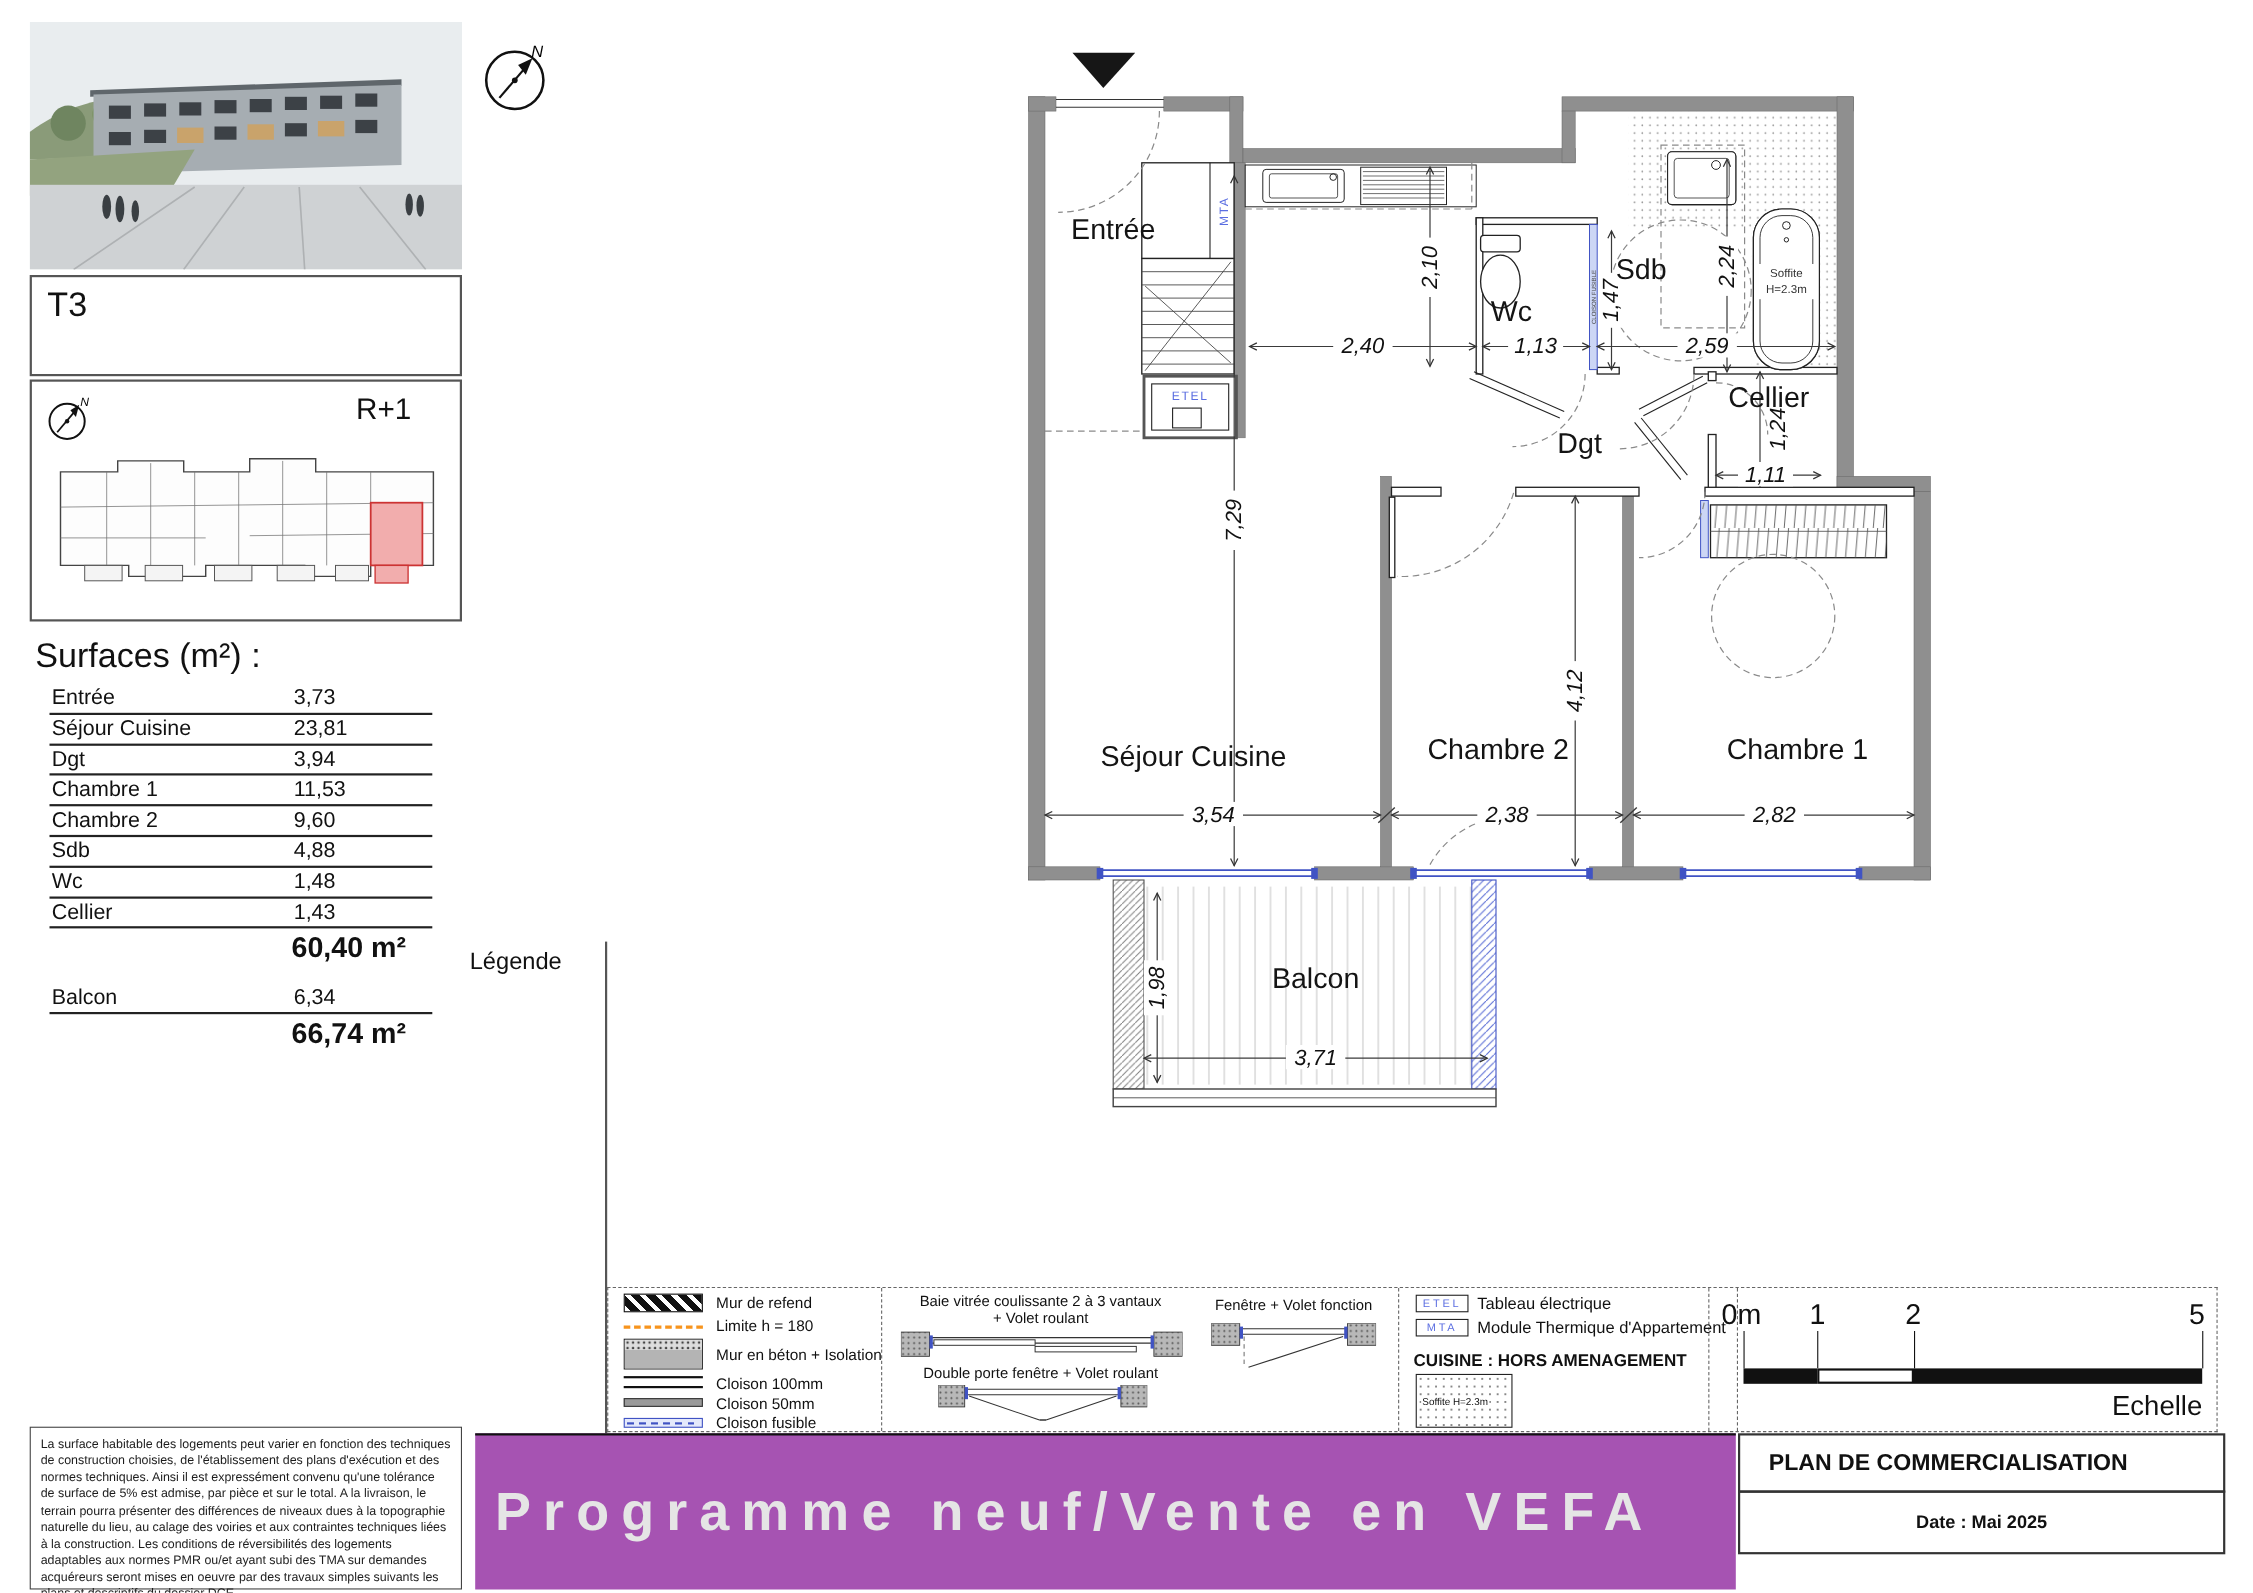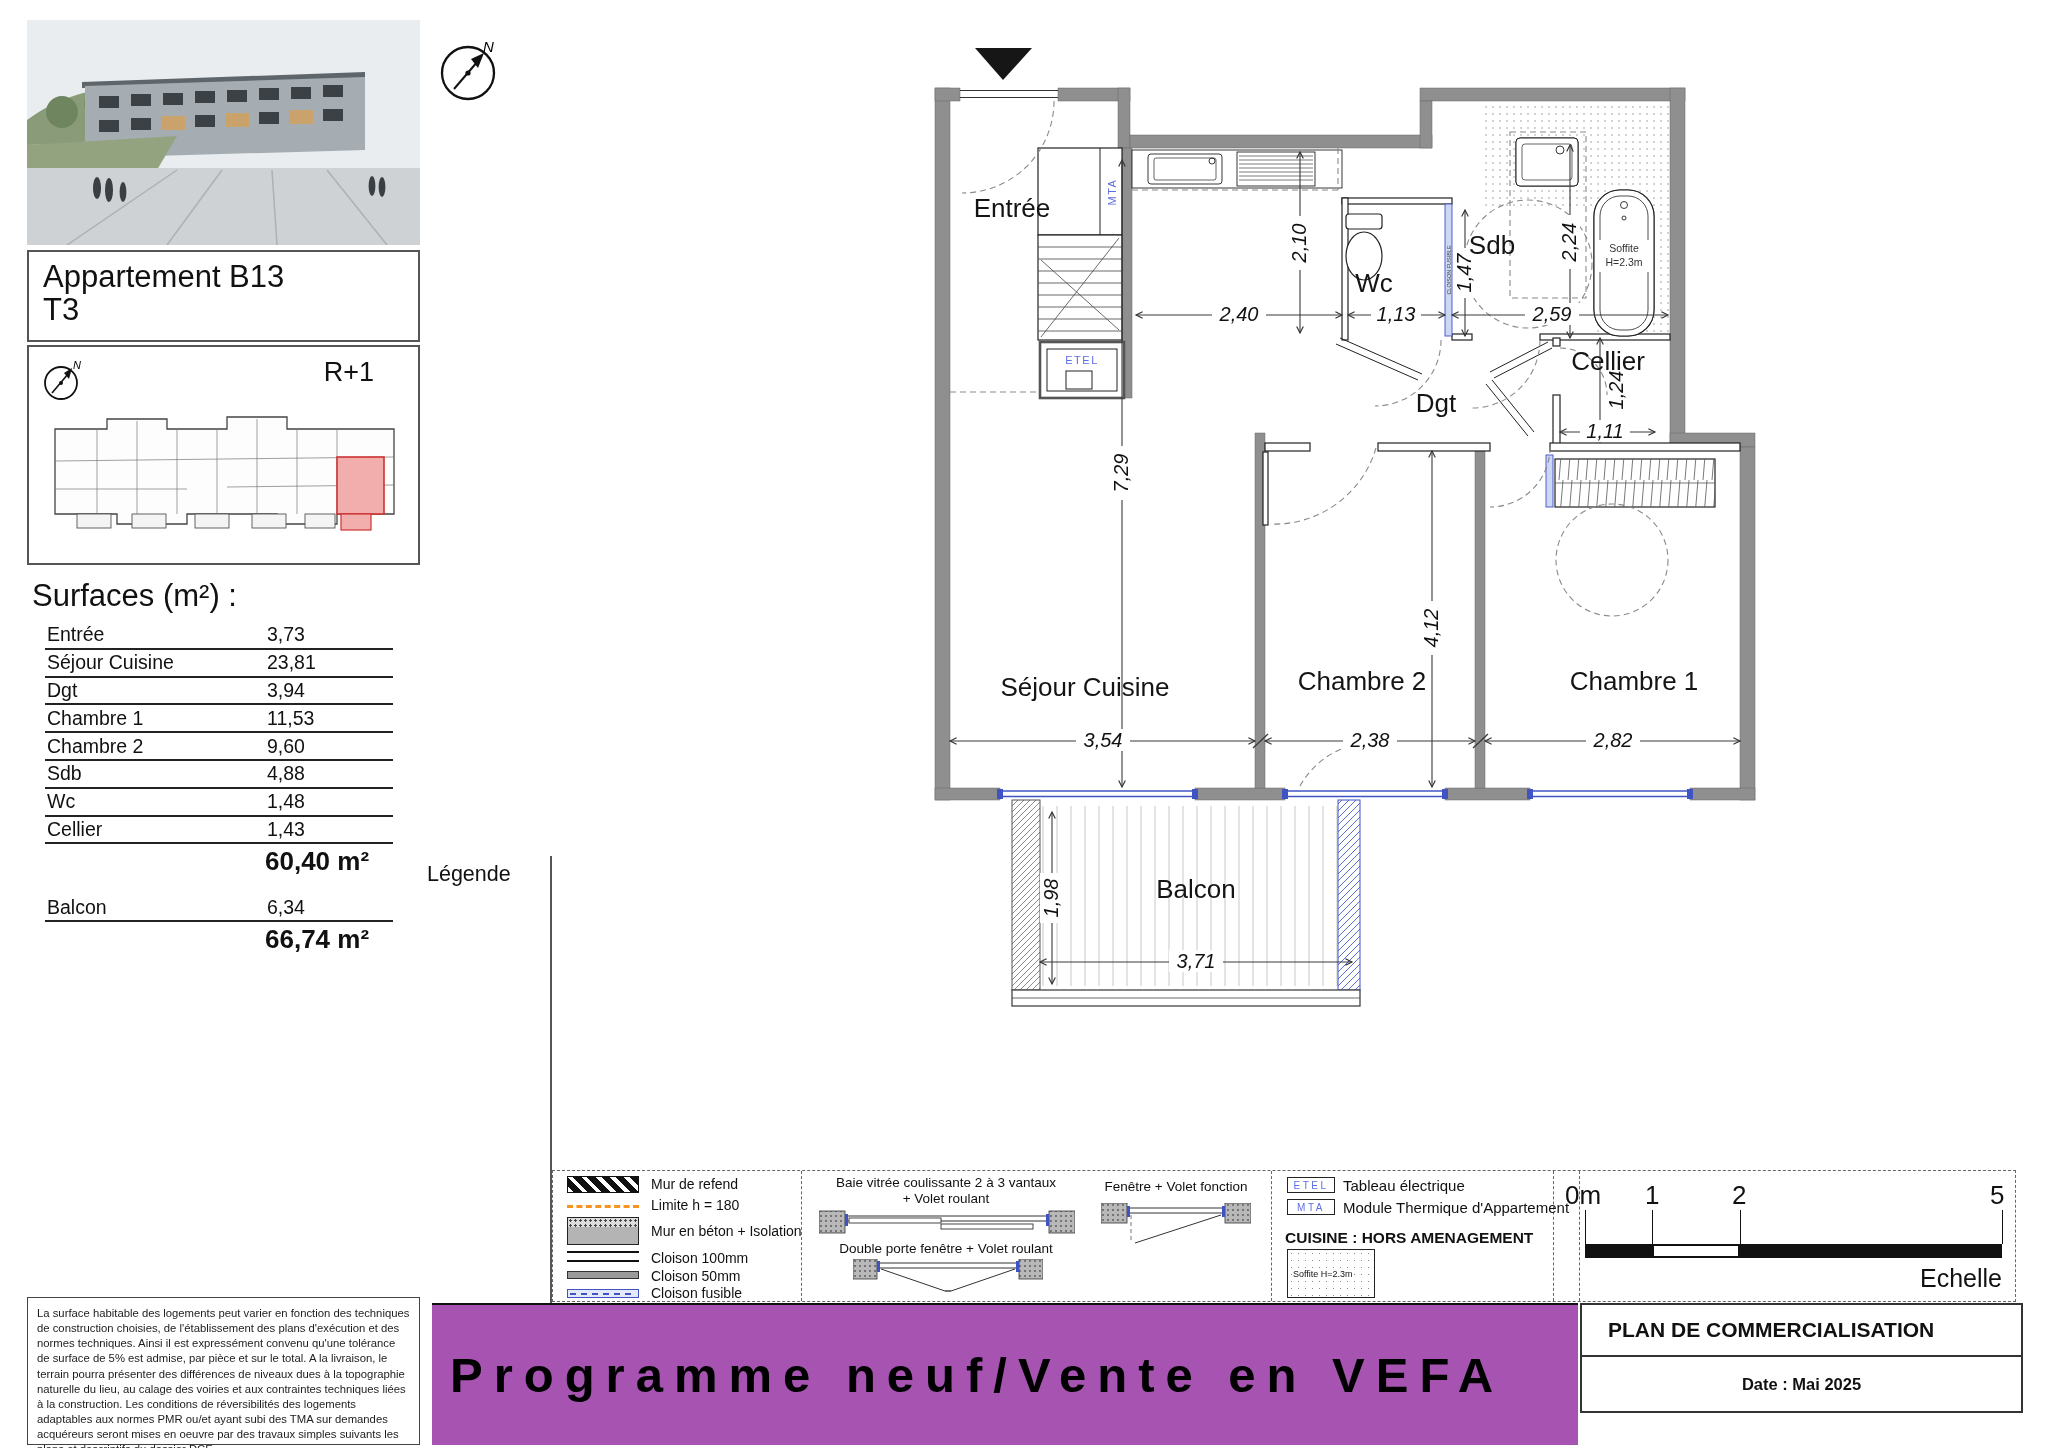--- a/index.html
+++ b/index.html
@@ -50,21 +50,21 @@
   
   .scale-num{position:absolute;font-size:26px;}
   .scale-tick{position:absolute;width:0;border-left:1.5px solid #111;height:34px;top:1210px;}
   .scale-seg{position:absolute;top:1244px;height:14px;box-sizing:border-box;}
   #echelle{left:1790px;top:1264px;width:212px;text-align:right;font-size:25px;position:absolute;}
 
   
   #tb1{left:1580px;top:1303px;width:443px;height:54px;border:2px solid #333;box-sizing:border-box;text-align:left;line-height:50px;font-weight:bold;font-size:21px;padding-left:26px;}
   #tb2{left:1580px;top:1355px;width:443px;height:58px;border:2px solid #333;box-sizing:border-box;text-align:center;line-height:54px;font-weight:bold;font-size:16.5px;}
   #banner{left:432px;top:1303px;width:1146px;height:142px;background:#a653b2;border-top:2px solid #111;box-sizing:border-box;display:flex;align-items:center;}
-  #banner span{color:#000000;font-weight:bold;font-size:49px;letter-spacing:11px;padding-left:18px;white-space:nowrap;}
+  #banner span{color:#e5e5e5;font-weight:bold;font-size:49px;letter-spacing:11px;padding-left:18px;white-space:nowrap;}
 
   
   text{font-family:"Liberation Sans","DejaVu Sans",sans-serif;}
   .rl{font-size:26px;fill:#141414;}
   .dim{font-size:20px;font-style:italic;fill:#111;}
   .bluetxt{font-size:11px;fill:#5b6ee1;letter-spacing:1.5px;}
   .tiny{font-size:10.5px;fill:#333;}
 </style>
 </head>
 <body>
@@ -110,21 +110,20 @@
     <g fill="#3a3f43">
       <ellipse cx="70" cy="168" rx="4" ry="11"></ellipse>
         <ellipse cx="82" cy="170" rx="4" ry="12"></ellipse>
         <ellipse cx="96" cy="172" rx="3.4" ry="10"></ellipse>
       <ellipse cx="345" cy="166" rx="3.4" ry="10"></ellipse>
         <ellipse cx="355" cy="167" rx="3.4" ry="10"></ellipse>
     </g>
   </svg>
 
   <div id="title-box" class="abs">
-    <div class="t1">Appartement B13</div>
     <div class="t2">T3</div>
   </div>
 
   <div id="overview-box" class="abs">
     <svg class="abs" style="left:8px;top:8px;width:52px;height:52px;" viewBox="0 0 52 52">
       <circle cx="24" cy="28" r="16" fill="none" stroke="#111" stroke-width="1.8"></circle>
       <line x1="15" y1="38" x2="31" y2="19" stroke="#111" stroke-width="1.6"></line>
       <polygon points="35,13 27,18 32,24" fill="#111"></polygon>
       <circle cx="24" cy="28" r="2" fill="#111"></circle>
       <text x="36" y="14" font-size="11" font-style="italic">N</text>

